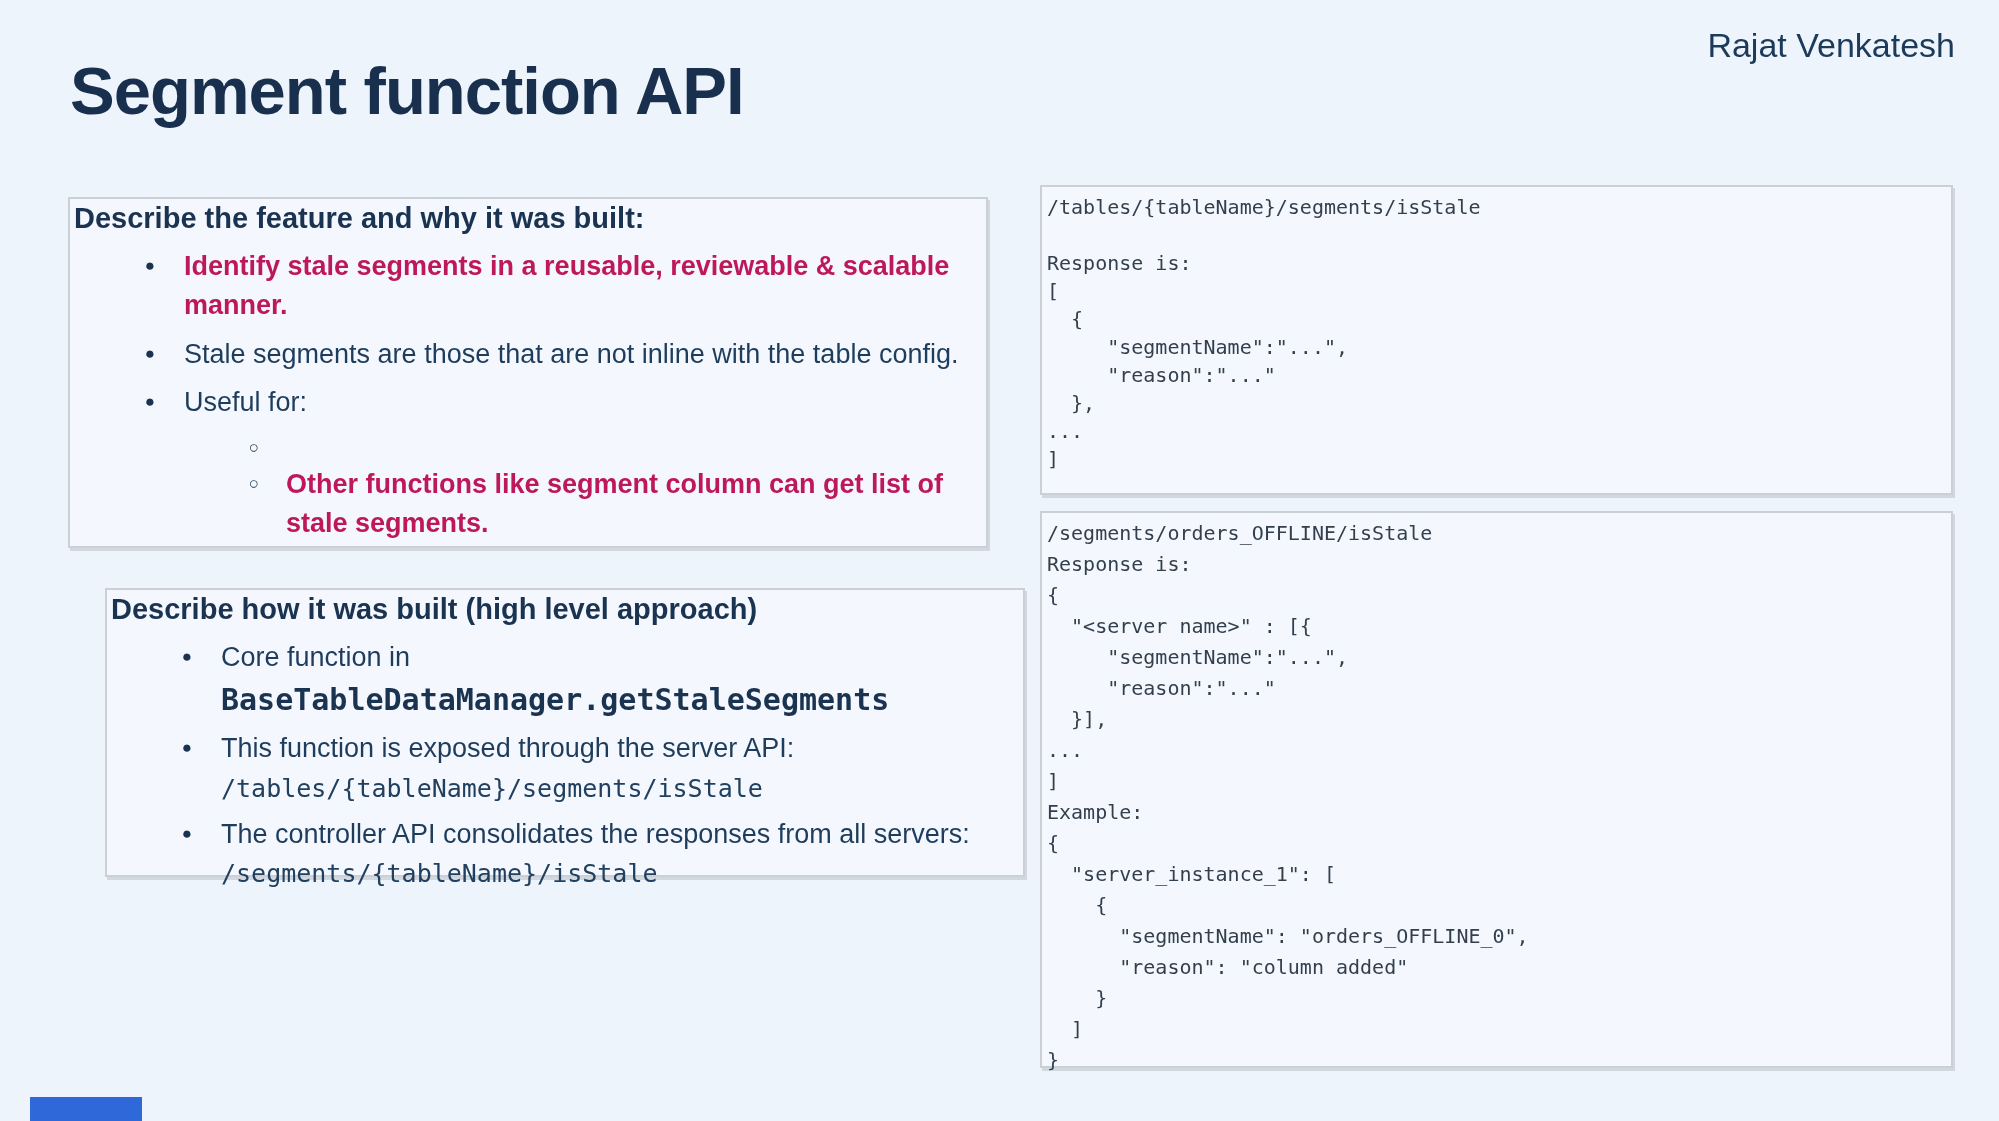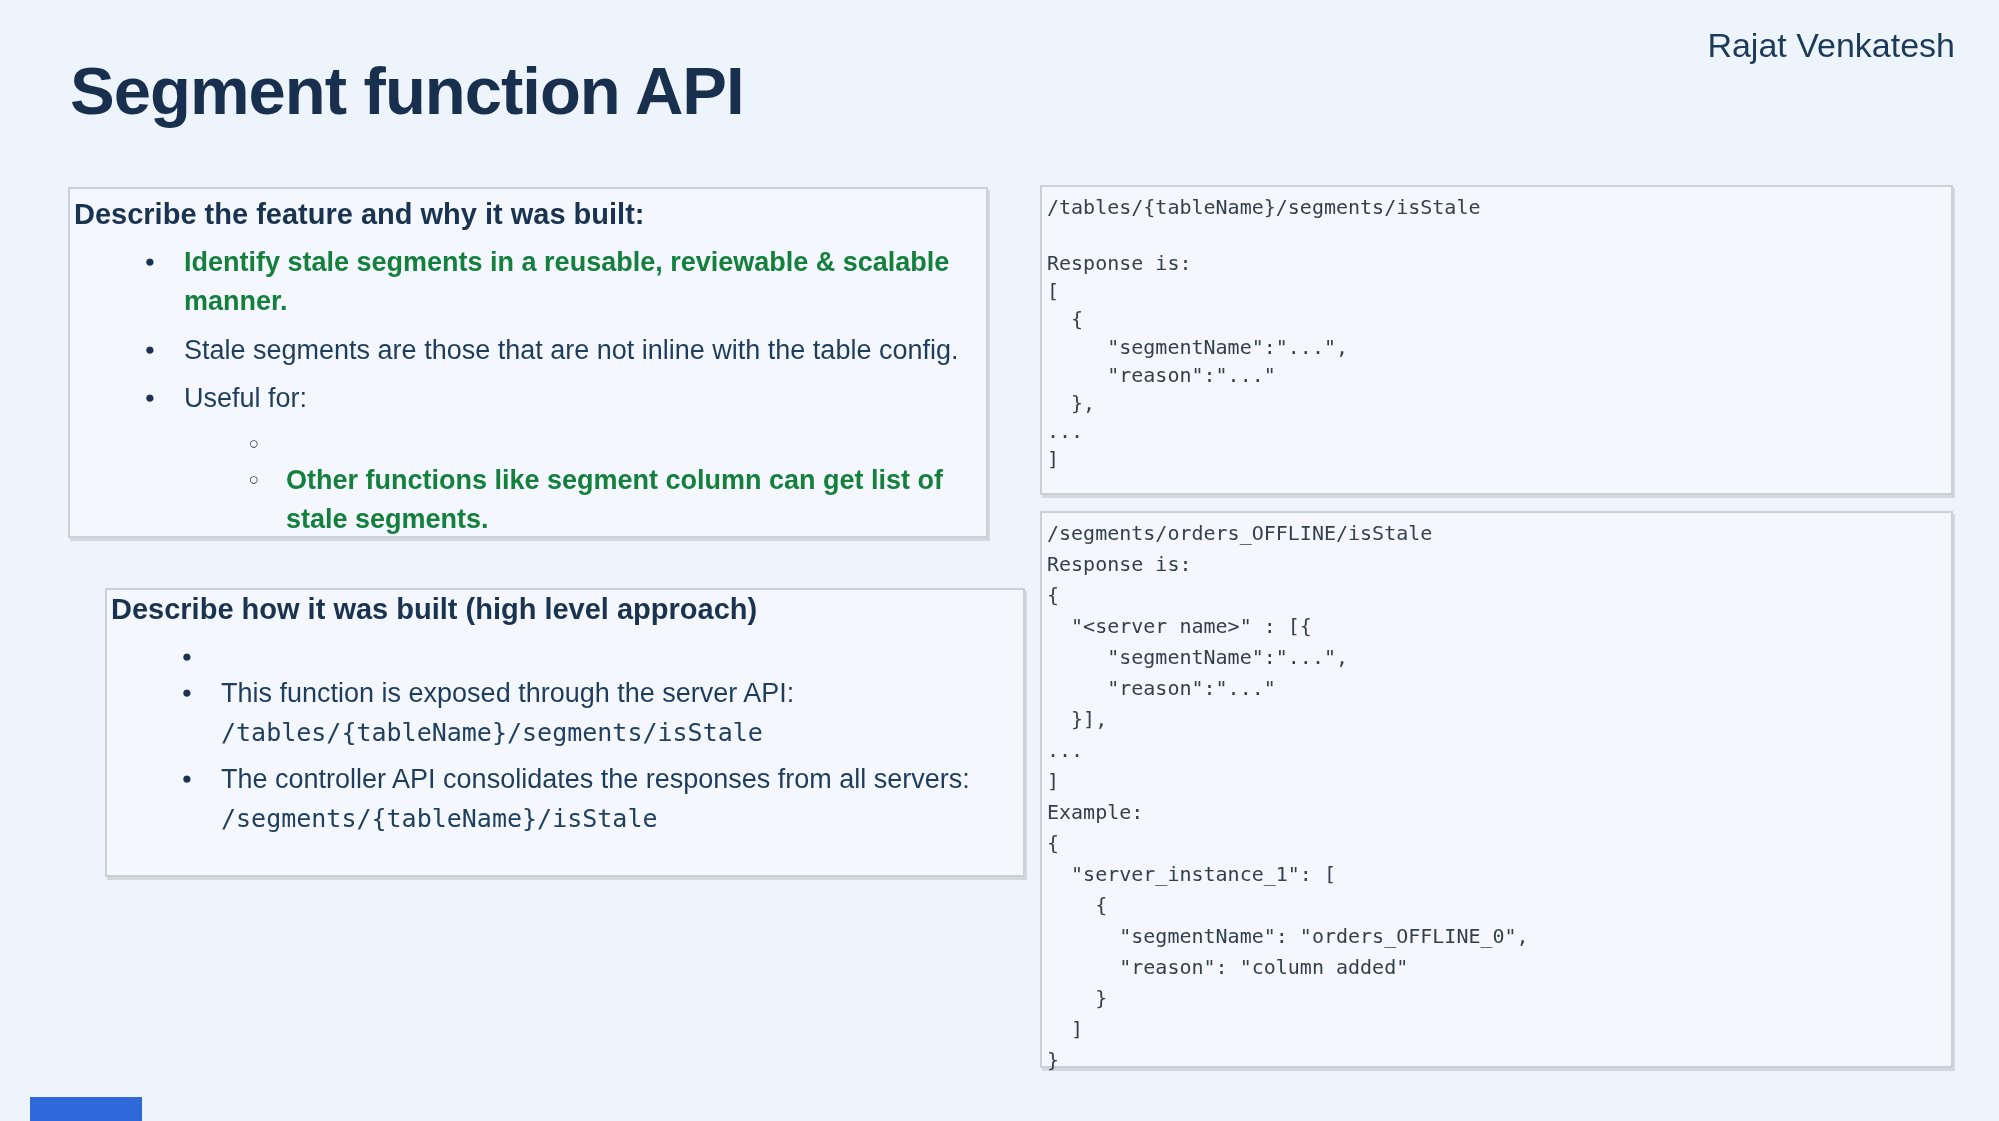--- a/index.html
+++ b/index.html
@@ -30,21 +30,21 @@
     color: #182f4e;
   }
 
   .panel {
     position: absolute;
     background: #f4f8fe;
     border: 2px solid #cbd0d6;
     box-shadow: 2px 3px 0 rgba(176, 181, 188, 0.45);
   }
 
-  .box-feature  { left: 68px;  top: 187px; width: 920px; height: 351px; padding: 9px 8px 0 4px; }
+  .box-feature  { left: 68px;  top: 197px; width: 920px; height: 351px; padding: 3px 8px 0 4px; }
   .box-approach { left: 68px;  top: 588px; width: 920px; height: 289px; padding: 3px 8px 0 4px; margin-left: 37px; }
   .code-box-1   { left: 1040px; top: 185px; width: 913px; height: 310px; padding: 6px 8px 0 5px; }
   .code-box-2   { left: 1040px; top: 511px; width: 913px; height: 557px; padding: 5px 8px 0 5px; }
 
   .box-heading {
     font-size: 29px;
     font-weight: 700;
     color: #1a3350;
     margin-bottom: 12px;
     line-height: 1.15;
@@ -61,21 +61,21 @@
     padding-top: 9px;
     color: #1a3350;
   }
   .sub .b-marker { margin-left: 148px; width: 64px; }
   .b-text {
     flex: 1;
     font-size: 27px;
     line-height: 1.45;
     color: #1e3c5c;
   }
-  .bold-item .b-text, .bold-item .b-text * { font-weight: 700; color: #15803d; }
+  .bold-item .b-text, .bold-item .b-text * { font-weight: 700; color: #be185d; }
 
   .mono-inline {
     font-family: "DejaVu Sans Mono", monospace;
     font-size: 25px;
     color: #21405f;
   }
   .mono-big {
     font-family: "DejaVu Sans Mono", monospace;
     font-size: 30px;
     font-weight: 700;
@@ -134,20 +134,24 @@
     <span class="b-marker">○</span>
     <span class="b-text">Other functions like segment column can get list of stale segments.</span>
   </div>
 </div>
 
 <div class="panel box-approach">
   <div class="box-heading">Describe how it was built (high level approach)</div>
 
   <div class="b-row tight">
     <span class="b-marker">●</span>
+    <span class="b-text">
+      <span>Core function in</span><br>
+      <span class="mono-big">BaseTableDataManager.getStaleSegments</span>
+    </span>
   </div>
 
   <div class="b-row tight">
     <span class="b-marker">●</span>
     <span class="b-text">
       <span>This function is exposed through the server API:</span><br>
       <span class="mono-inline">/tables/{tableName}/segments/isStale</span>
     </span>
   </div>
 

